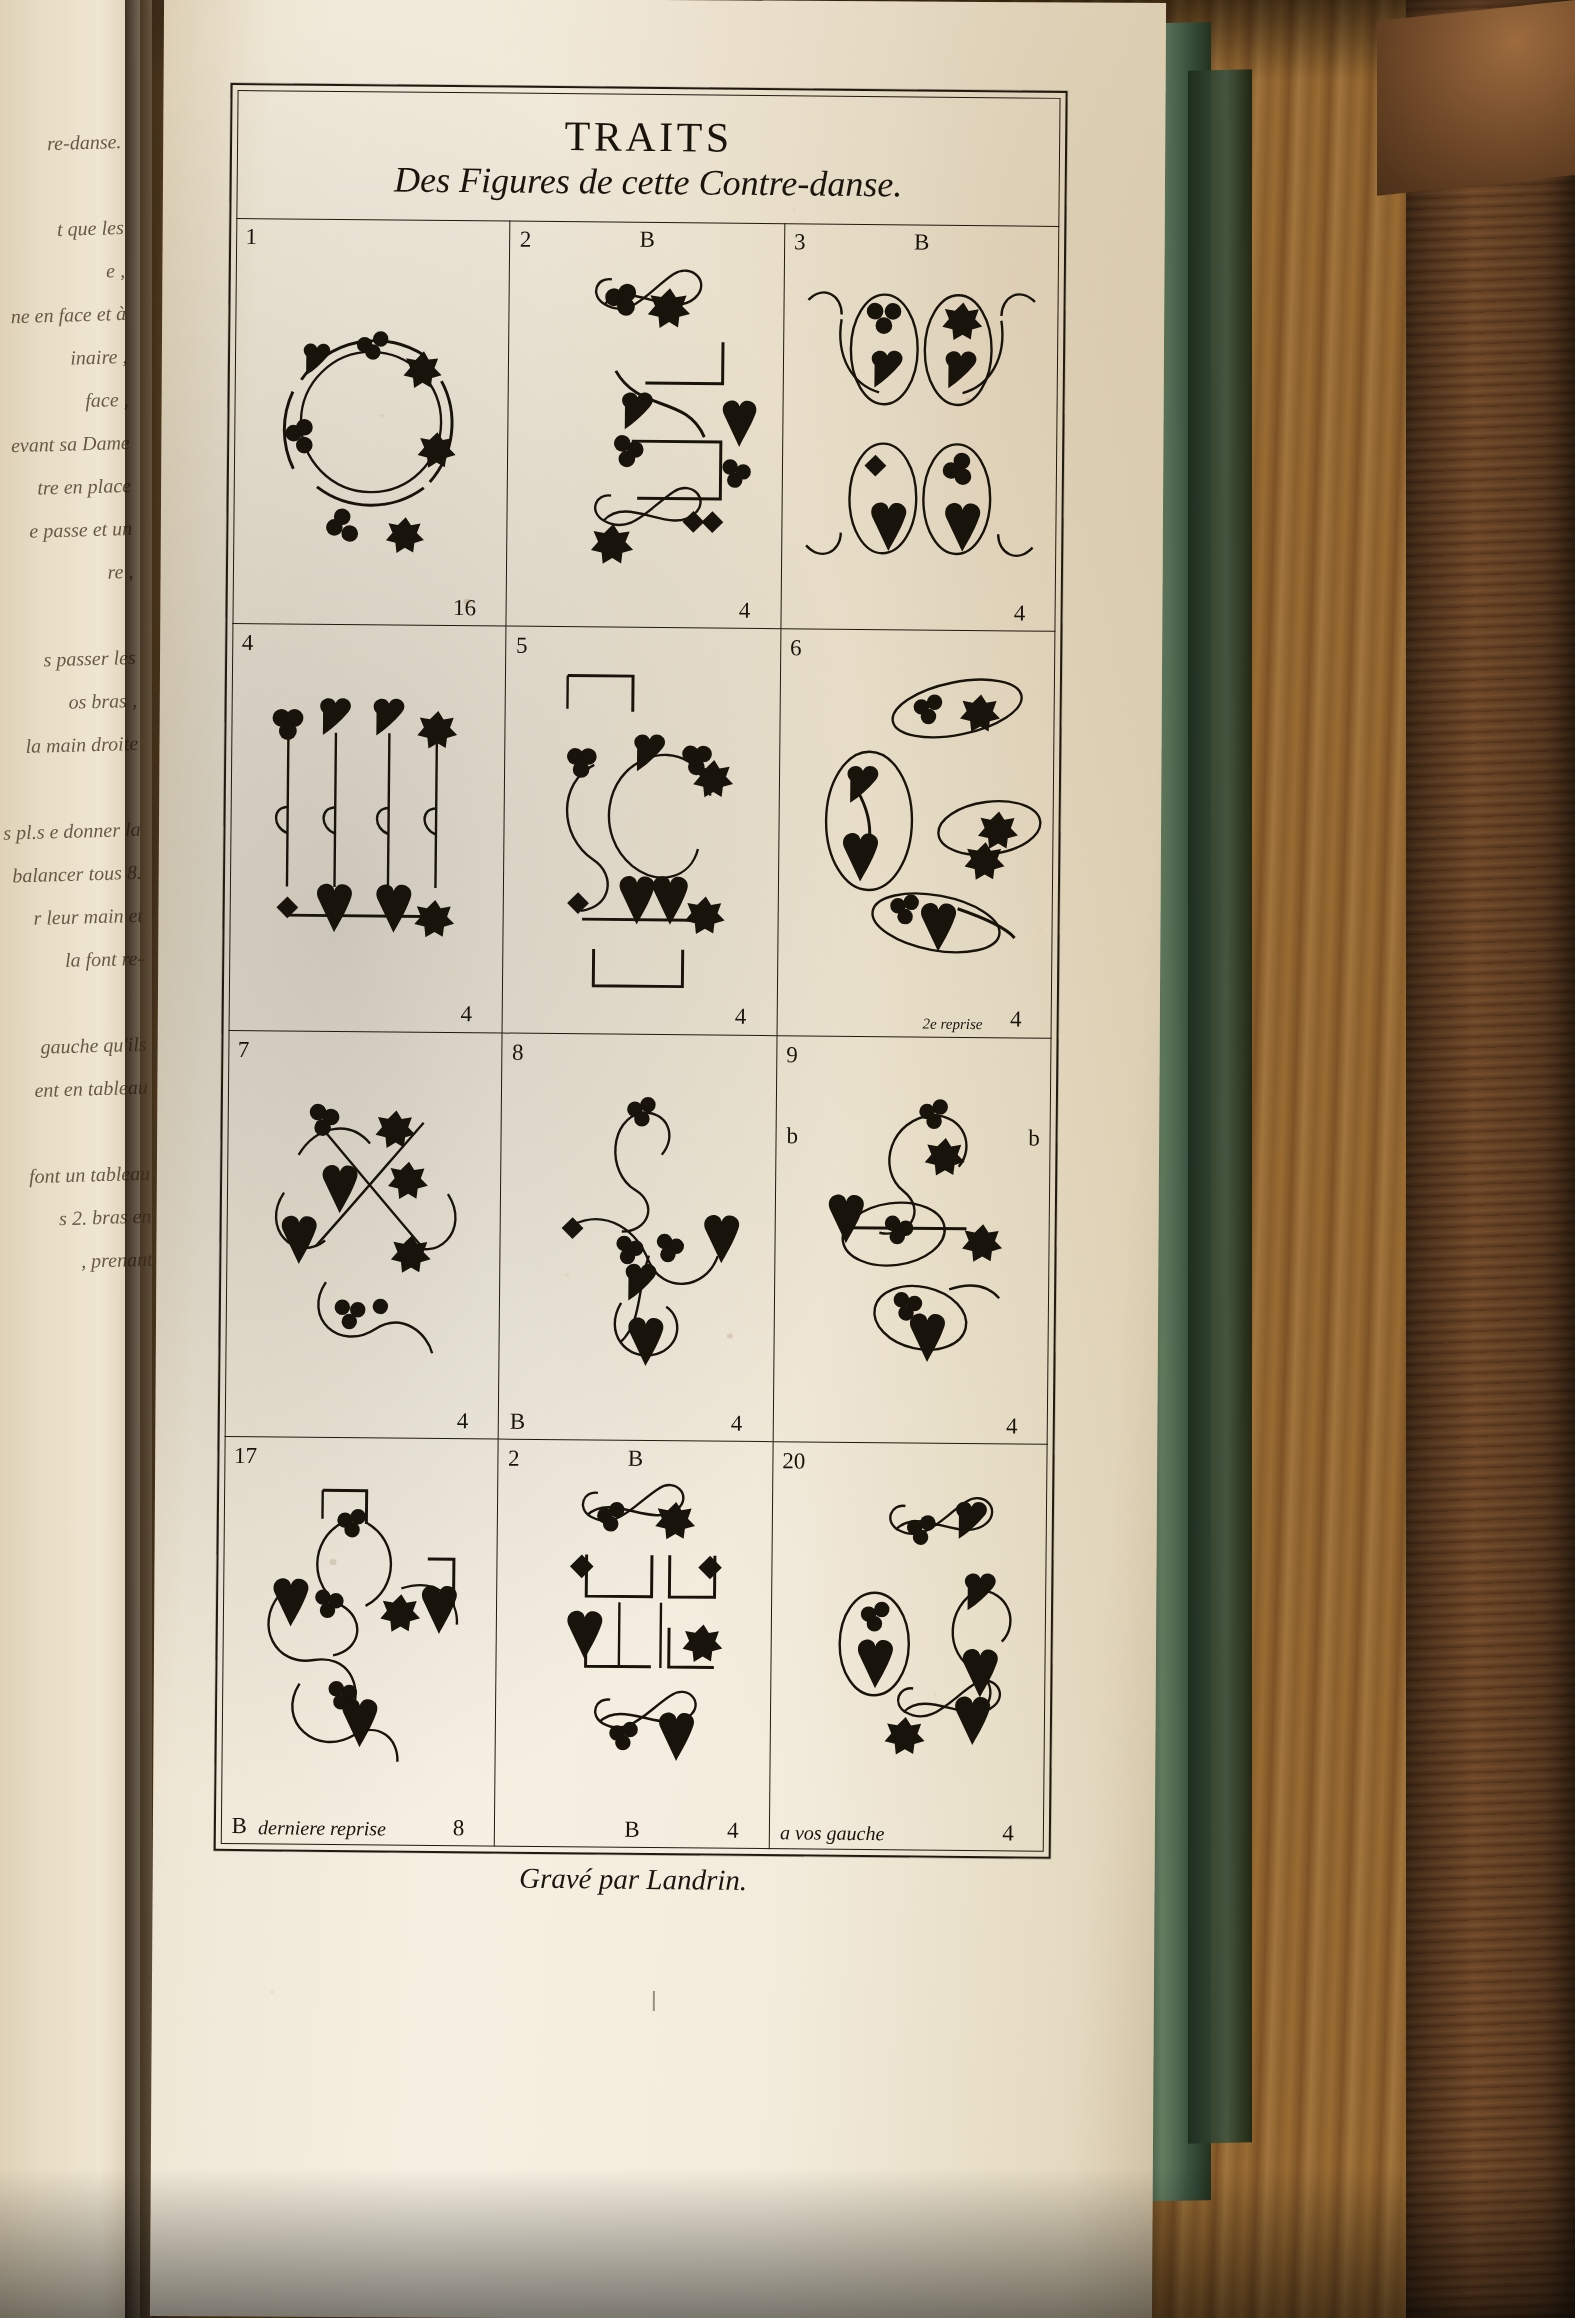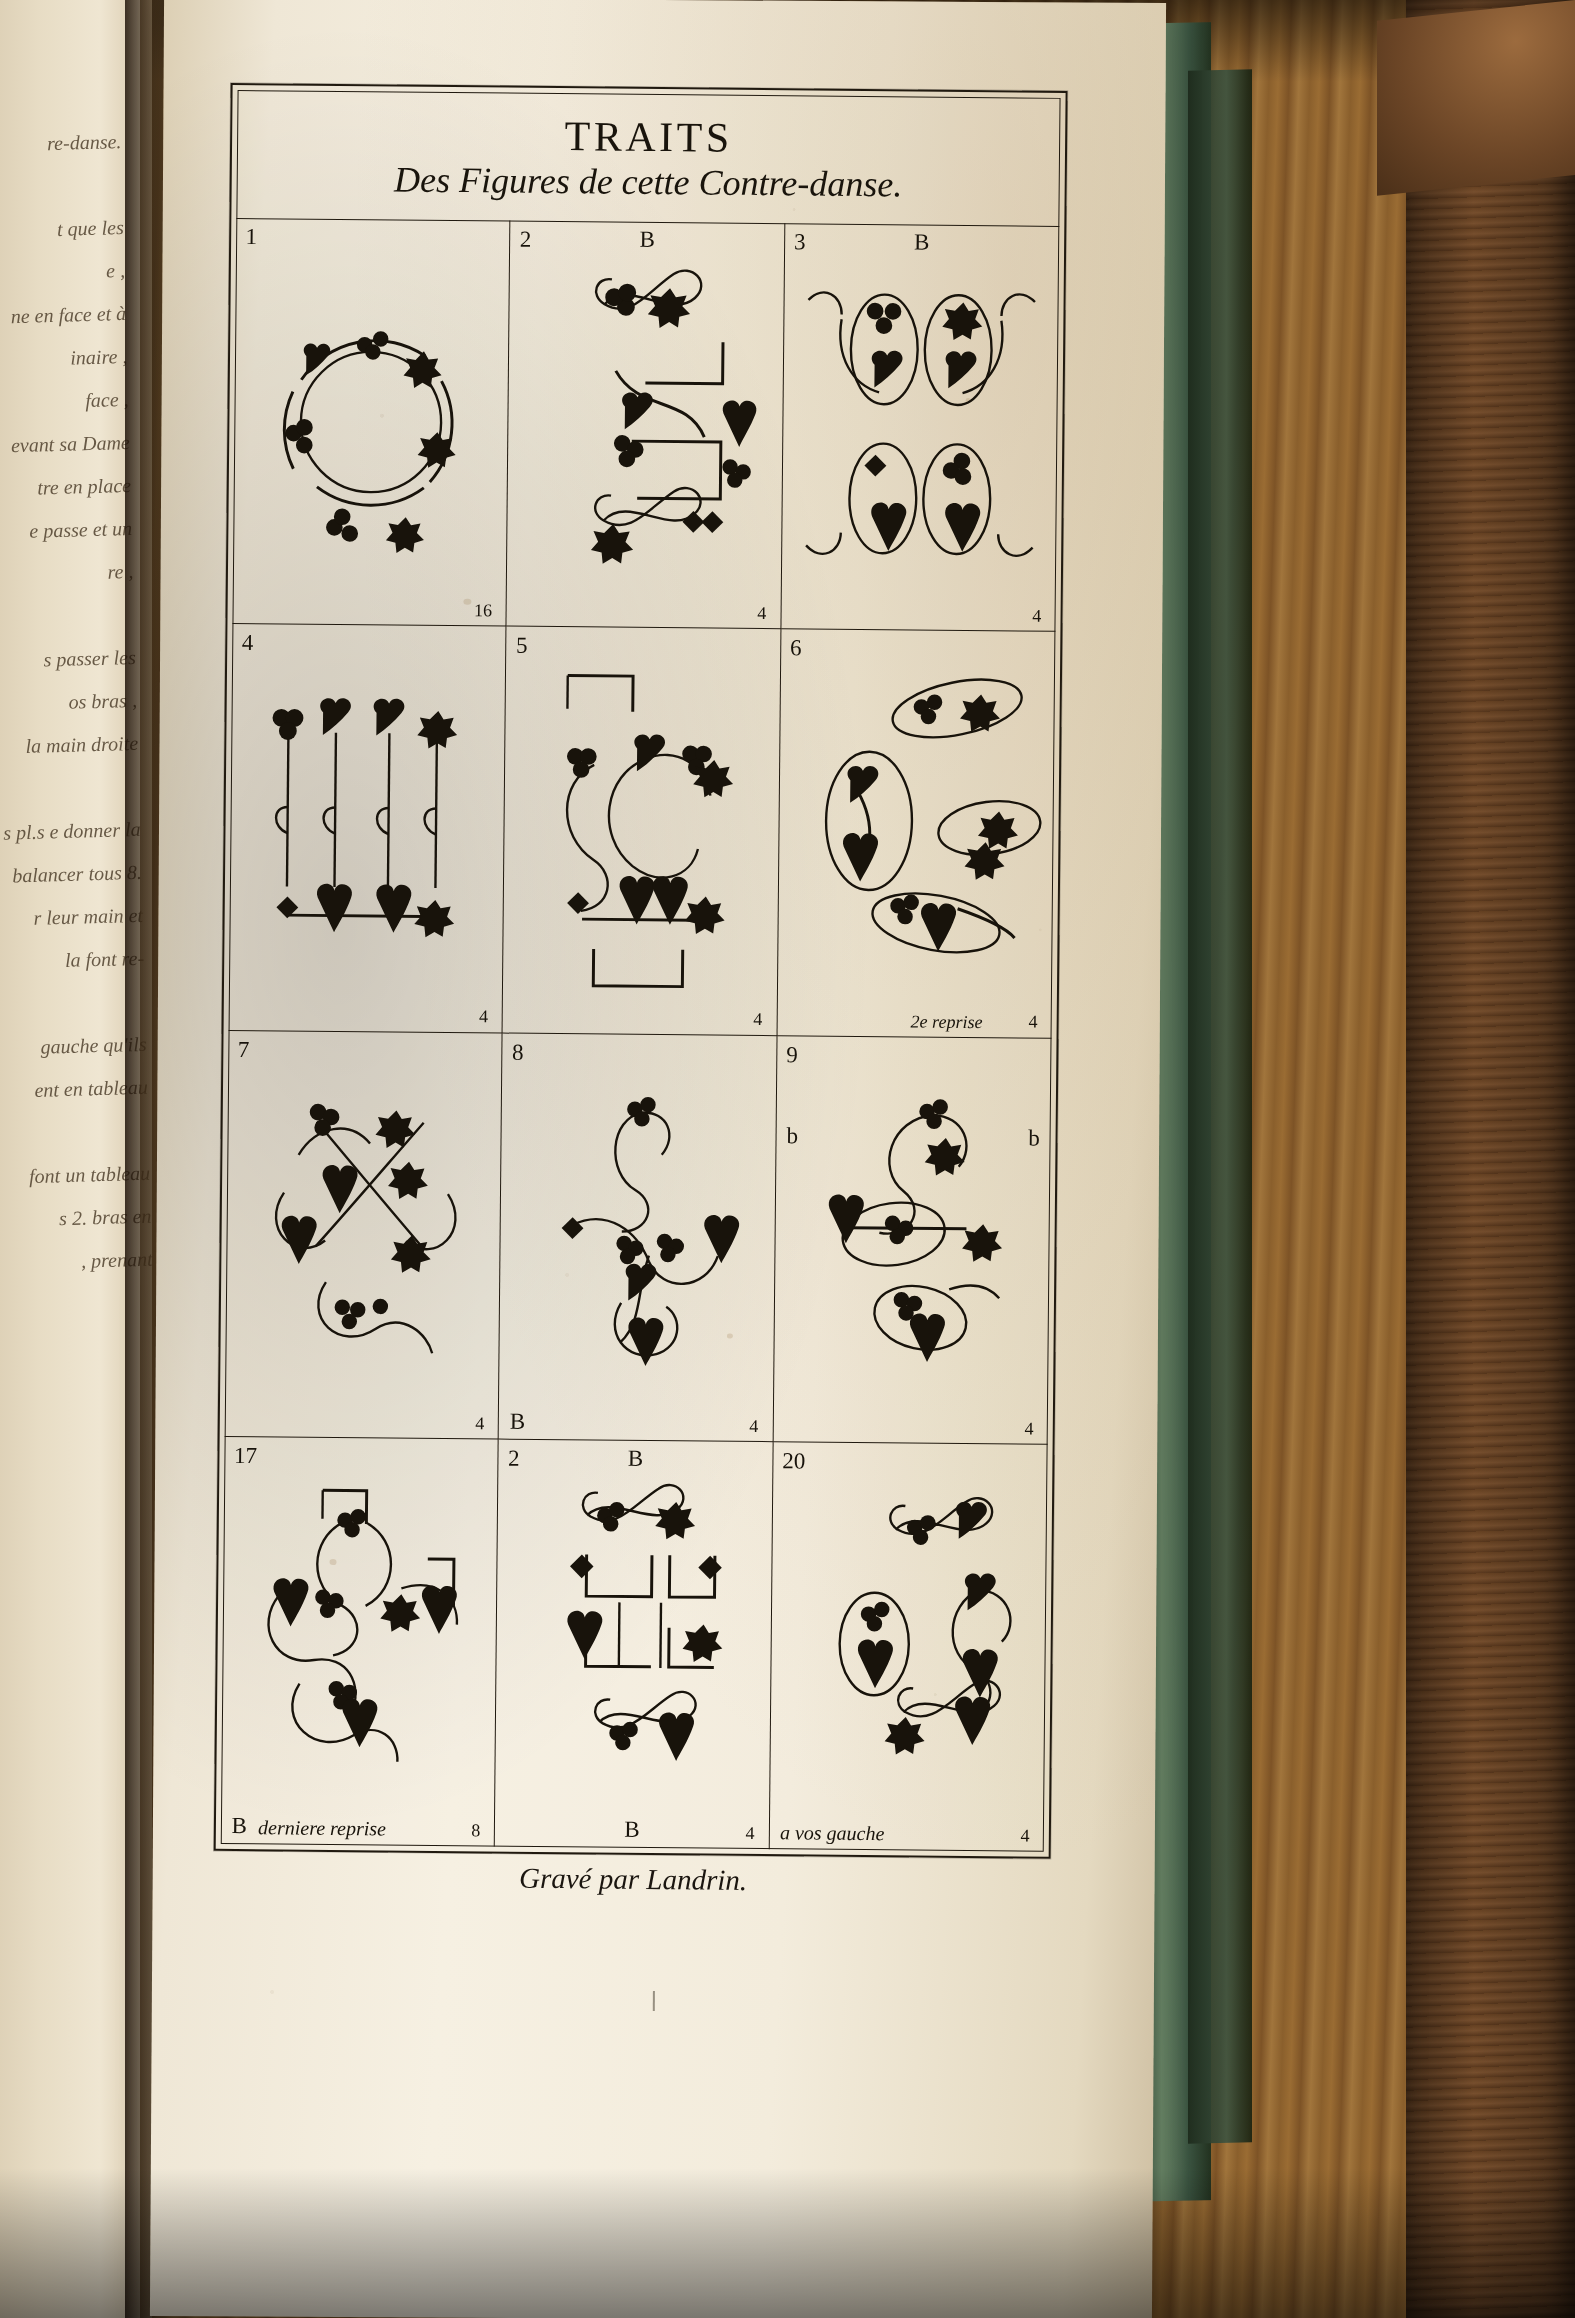--- a/index.html
+++ b/index.html
@@ -184,23 +184,23 @@
   }
   .cell:nth-child(3n) { border-right: none; }
   .cell:nth-child(n+10) { border-bottom: none; }
 
   .cell-num {
     position: absolute; left: 9.3px; top: 5.8px;
     font-family: "Liberation Serif", serif;
     font-size: 23px; color: #18130b;
   }
   .cell-count {
-    position: absolute; right: 14px; bottom: 4.7px;
-    font-family: "Liberation Serif", serif;
-    font-size: 18px; color: #18130b;
+    position: absolute; right: 30px; bottom: 4.7px;
+    font-family: "Liberation Serif", serif;
+    font-size: 23px; color: #18130b;
   }
   .cell-bl {
     position: absolute; left: 10.5px; bottom: 4.7px;
     font-family: "Liberation Serif", serif;
     font-size: 23px; color: #18130b;
   }
   .cell-bl.script {
     font-style: italic; font-size: 20px;
   }
   .cell-bc {
@@ -217,21 +217,21 @@
     position: absolute; left: 10.5px; top: 87px;
     font-family: "Liberation Serif", serif; font-size: 23px; color: #18130b;
   }
   .cell-tr-extra {
     position: absolute; right: 10.5px; top: 87px;
     font-family: "Liberation Serif", serif; font-size: 23px; color: #18130b;
   }
   .cell-br-script {
     position: absolute; right: 69px; bottom: 3.5px;
     font-family: "Liberation Serif", serif; font-style: italic;
-    font-size: 18px; color: #18130b;
+    font-size: 15px; color: #18130b;
   }
   .fig-svg { position: absolute; inset: 0; width: 100%; height: 100%; }
 
   .engraver-line {
     position: absolute;
     left: 64px; top: 1863px; width: 833px;
     text-align: center;
     font-family: "Liberation Serif", serif;
     font-style: italic;
     font-size: 29px;

